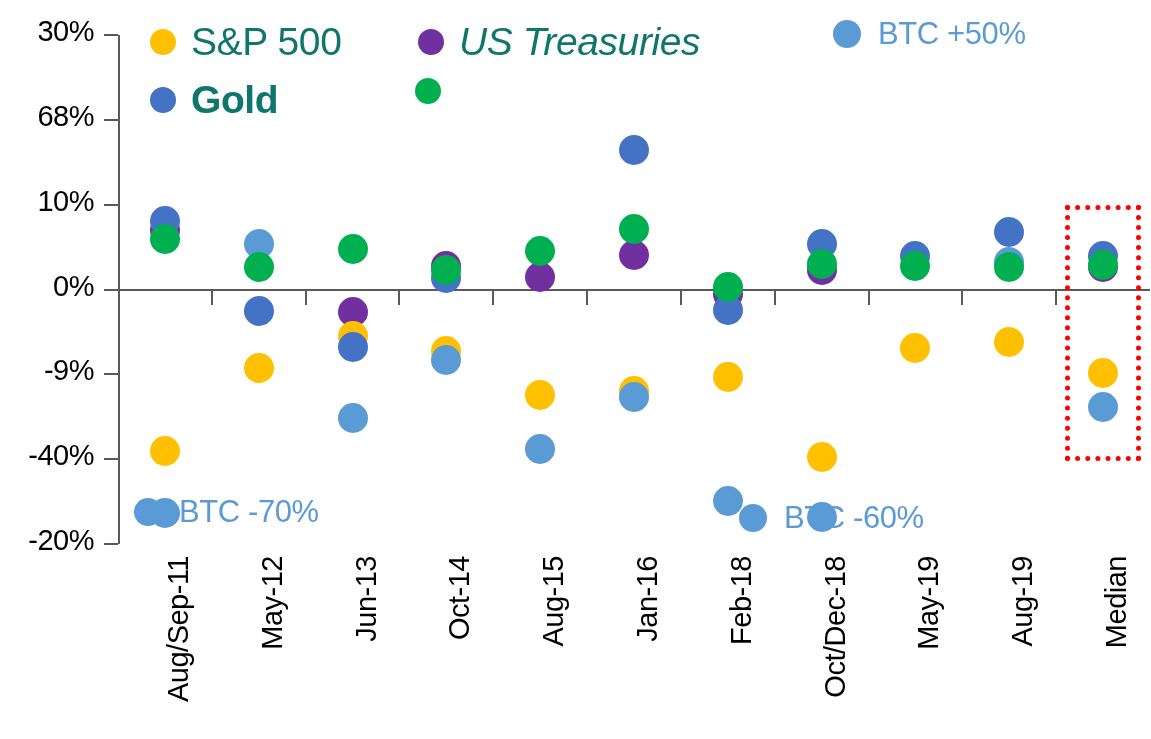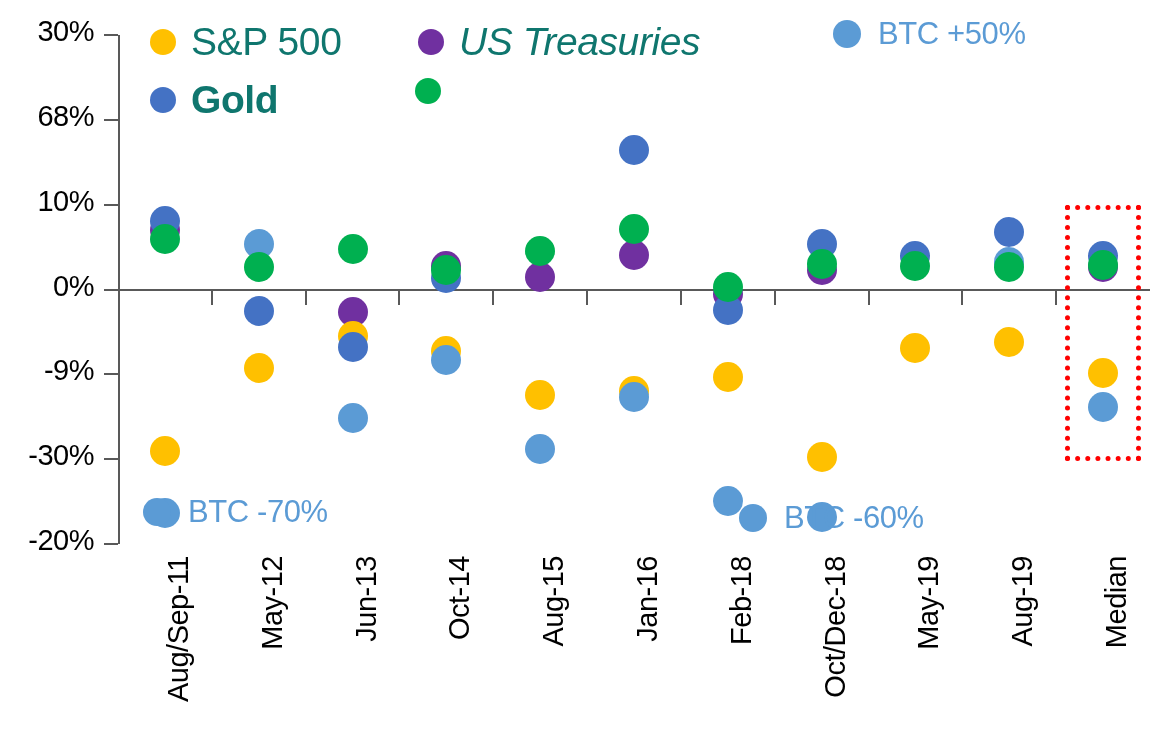--- a/index.html
+++ b/index.html
@@ -50,21 +50,21 @@
       <div class="ylabel" style="top: 15px;">30%</div>
       <div class="ytick" style="top: 118.833px;"></div>
       <div class="ylabel" style="top: 99.8333px;">68%</div>
       <div class="ytick" style="top: 203.667px;"></div>
       <div class="ylabel" style="top: 184.667px;">10%</div>
       <div class="ytick" style="top: 288.5px;"></div>
       <div class="ylabel" style="top: 269.5px;">0%</div>
       <div class="ytick" style="top: 373.333px;"></div>
       <div class="ylabel" style="top: 354.333px;">-9%</div>
       <div class="ytick" style="top: 458.167px;"></div>
-      <div class="ylabel" style="top: 439.167px;">-30%</div>
+      <div class="ylabel" style="top: 439.167px;">-40%</div>
       <div class="ytick" style="top: 543px;"></div>
       <div class="ylabel" style="top: 524px;">-20%</div>
       <div class="xtick" style="left: 210.818px;"></div>
       <div class="xtick" style="left: 304.636px;"></div>
       <div class="xtick" style="left: 398.455px;"></div>
       <div class="xtick" style="left: 492.273px;"></div>
       <div class="xtick" style="left: 586.091px;"></div>
       <div class="xtick" style="left: 679.909px;"></div>
       <div class="xtick" style="left: 773.727px;"></div>
       <div class="xtick" style="left: 867.545px;"></div>
@@ -166,21 +166,21 @@
         <div class="legend-dot" style="background: rgb(112, 48, 160);"></div>
         <div class="legend-text">US Treasuries</div>
       </div>
       <div class="legend-item" style="left: 415px; top: 78px;">
         <div class="legend-dot" style="background: rgb(0, 176, 80);"></div>
       </div>
       <div class="anno" style="left: 833px; top: 16px; justify-content: space-between;">
         <div class="anno-dot" style="background: rgb(91, 155, 213);"></div>
         <div class="anno-text" style="color: rgb(91, 155, 213);">BTC +50%</div>
       </div>
-      <div class="anno" style="left: 143px; top: 494px; text-align: center;">
+      <div class="anno" style="left: 134px; top: 494px; text-align: center;">
         <div class="anno-dot" style="background: rgb(91, 155, 213);"></div>
         <div class="anno-text" style="color: rgb(91, 155, 213);">BTC -70%</div>
       </div>
       <div class="anno" style="left: 739px; top: 500px;">
         <div class="anno-dot" style="background: rgb(91, 155, 213);"></div>
         <div class="anno-text" style="color: rgb(91, 155, 213);">BTC -60%</div>
       </div>
     </div>
 </div>
 

